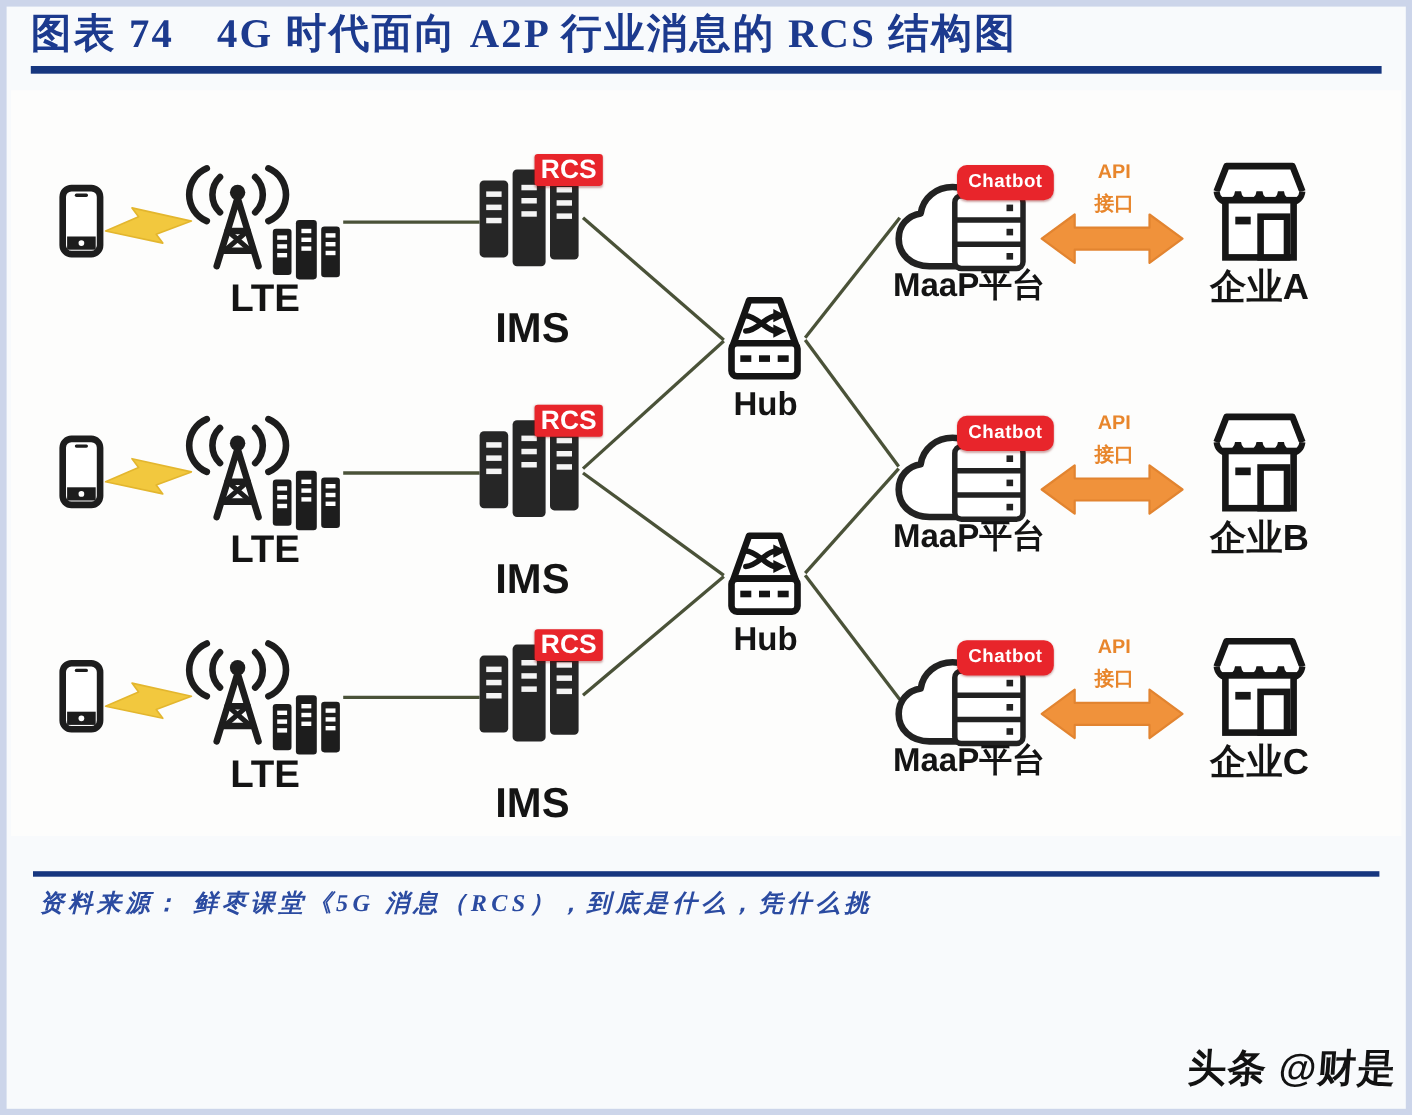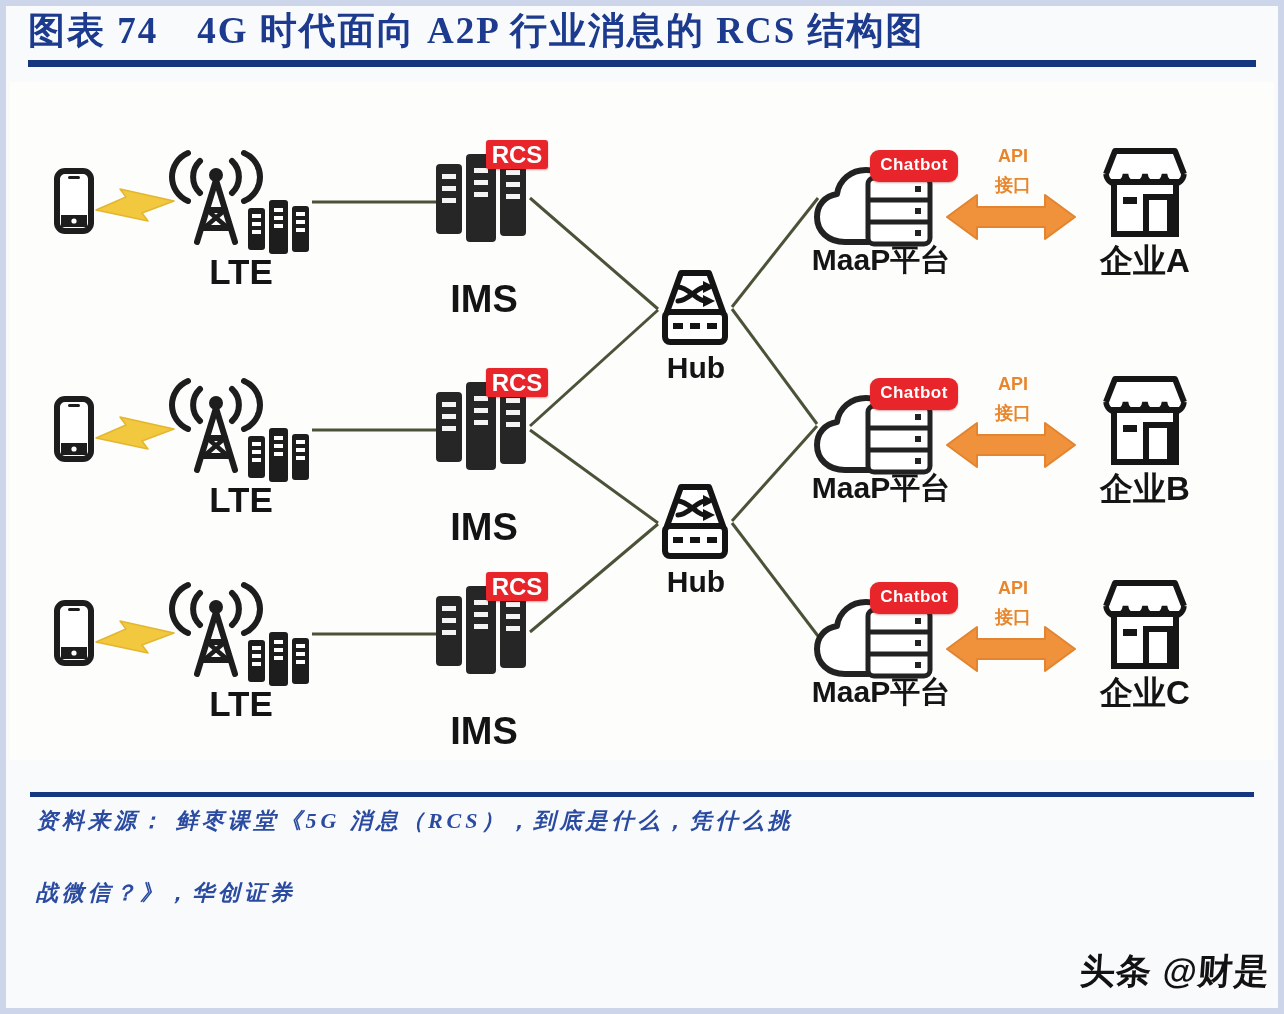--- a/index.html
+++ b/index.html
@@ -230,17 +230,16 @@
     <span>API</span>
     <span>接口</span>
   </div>
   <div class="lbl lbl-ent r3">企业C</div>
 
   <div class="lbl lbl-hub hub1">Hub</div>
   <div class="lbl lbl-hub hub2">Hub</div>
 
   <div class="sep-rule"></div>
   <div class="source-line src1">资料来源：  鲜枣课堂《5G 消息（RCS），到底是什么，凭什么挑</div>
-  <div class="source-line src2">战微信？》，华创证券</div>
   <div class="watermark">头条 @财是</div>
 
   <div class="frame"></div>
 </div>
 
 </body></html>

